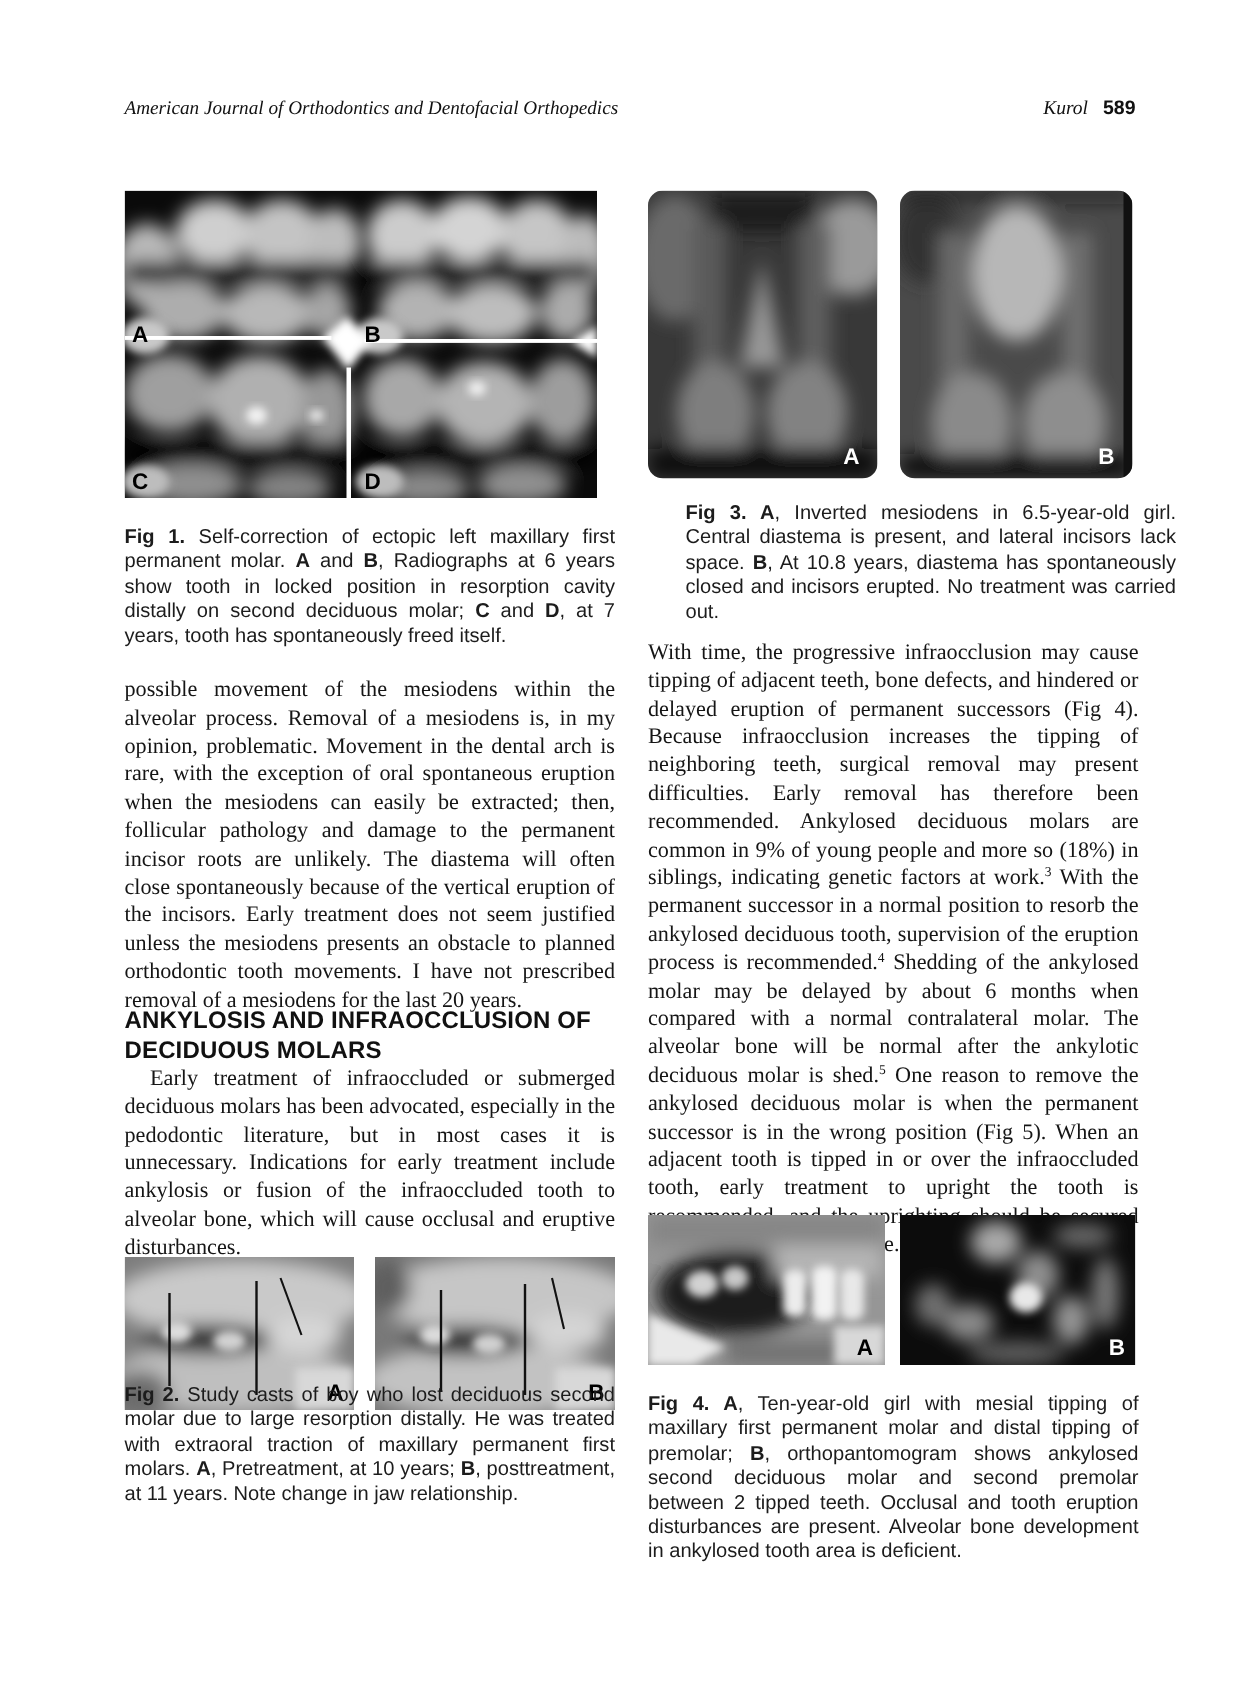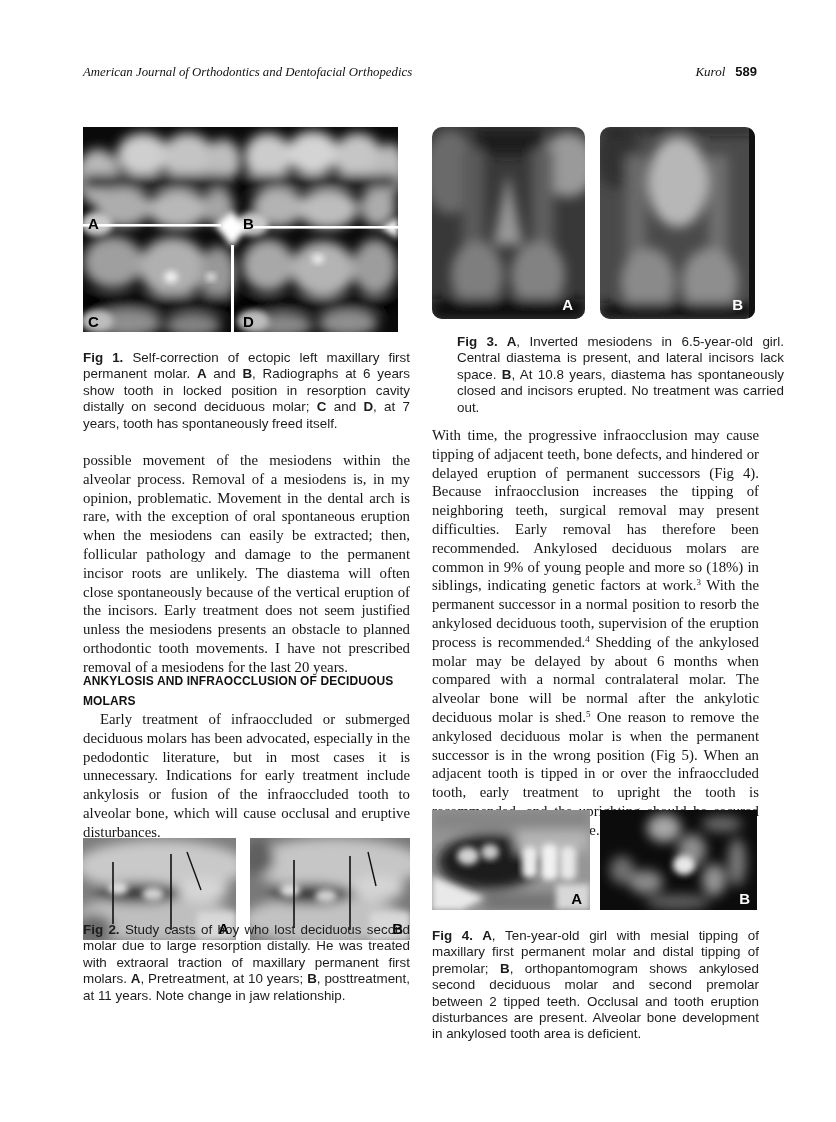--- a/index.html
+++ b/index.html
@@ -15,21 +15,21 @@
   .hdr-right .author{font-style:italic;}
   .hdr-right .pageno{font-style:normal;font-weight:bold;font-family:"Liberation Sans",sans-serif;margin-left:10px;}
   
   .body-text{
     font-size:14.8px;line-height:18.8px;text-align:justify;color:#151515;
   }
   .indent{text-indent:17px;}
   sup{font-size:9px;line-height:0;vertical-align:5px;}
   .heading{
     font-family:"Liberation Sans",sans-serif;font-weight:bold;
-    font-size:12px;line-height:20px;letter-spacing:.1px;color:#111;
+    font-size:16px;line-height:20px;letter-spacing:.1px;color:#111;
   }
   
   .caption{
     font-family:"Liberation Sans",sans-serif;font-size:13.4px;line-height:16.4px;
     text-align:justify;color:#1c1c1c;
   }
   .caption b{font-weight:bold;}
   
   .figimg{display:flex;}
   .panel{position:relative;overflow:hidden;}

